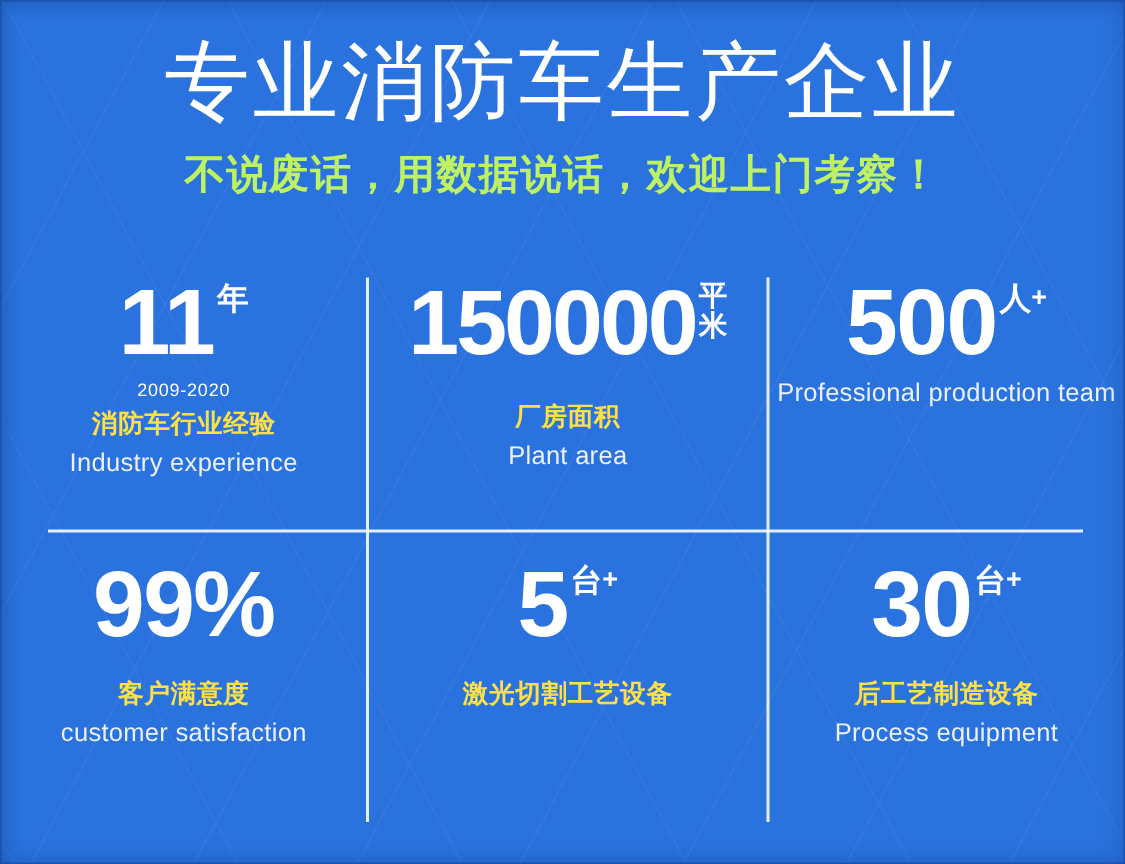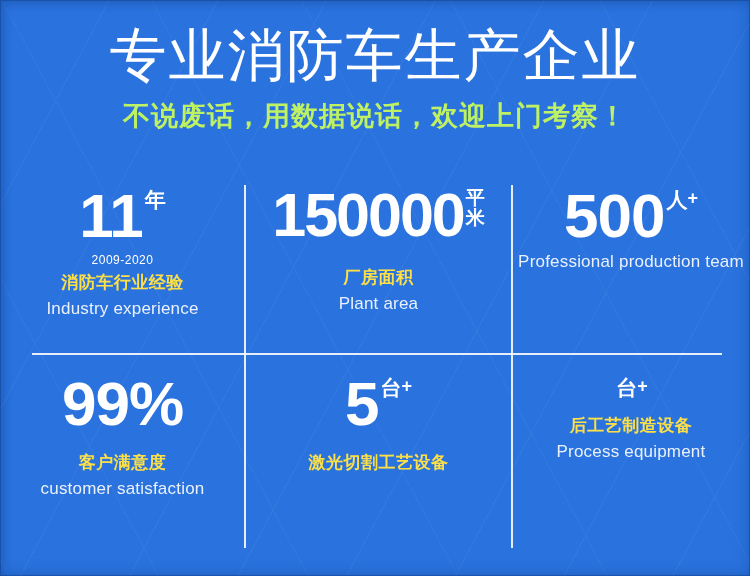--- a/index.html
+++ b/index.html
@@ -223,20 +223,21 @@
         <span class="stat-unit">
           <span>台</span>
           <span class="plus">+</span>
         </span>
       </div>
       <div class="stat-label-cn">激光切割工艺设备</div>
     </div>
 
     <div class="stat-cell row2">
       <div class="stat-number-row">
+        <span class="stat-number">30</span>
         <span class="stat-unit">
           <span>台</span>
           <span class="plus">+</span>
         </span>
       </div>
       <div class="stat-label-cn">后工艺制造设备</div>
       <div class="stat-label-en">Process equipment</div>
     </div>
 
   </div>

